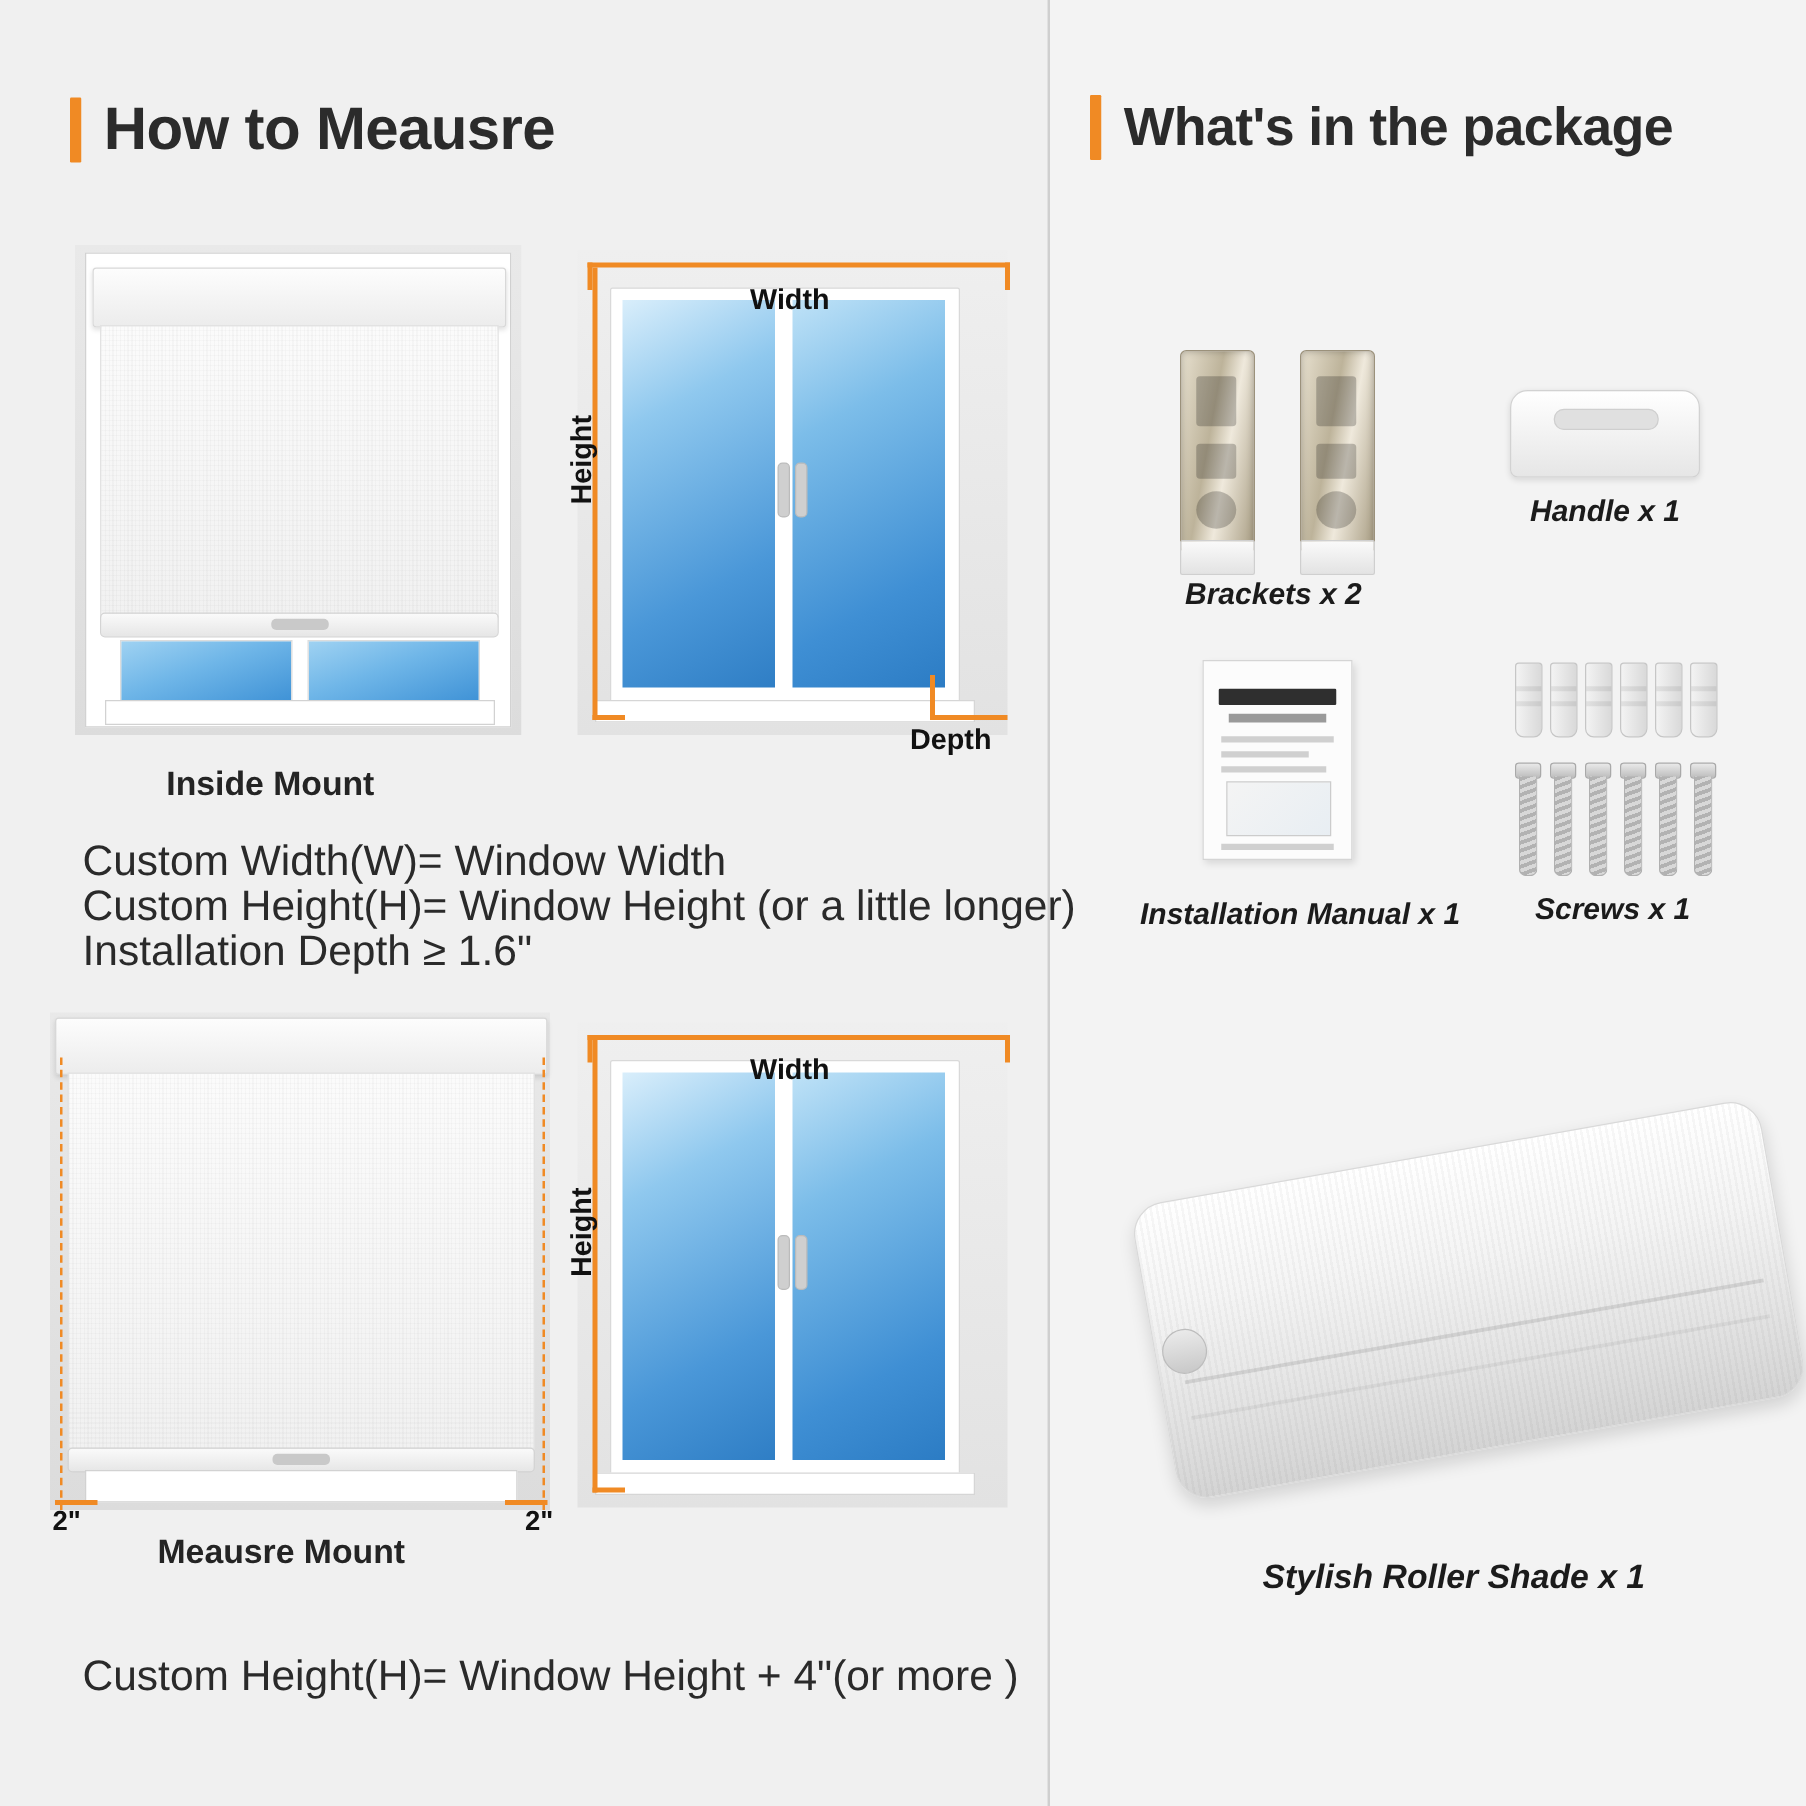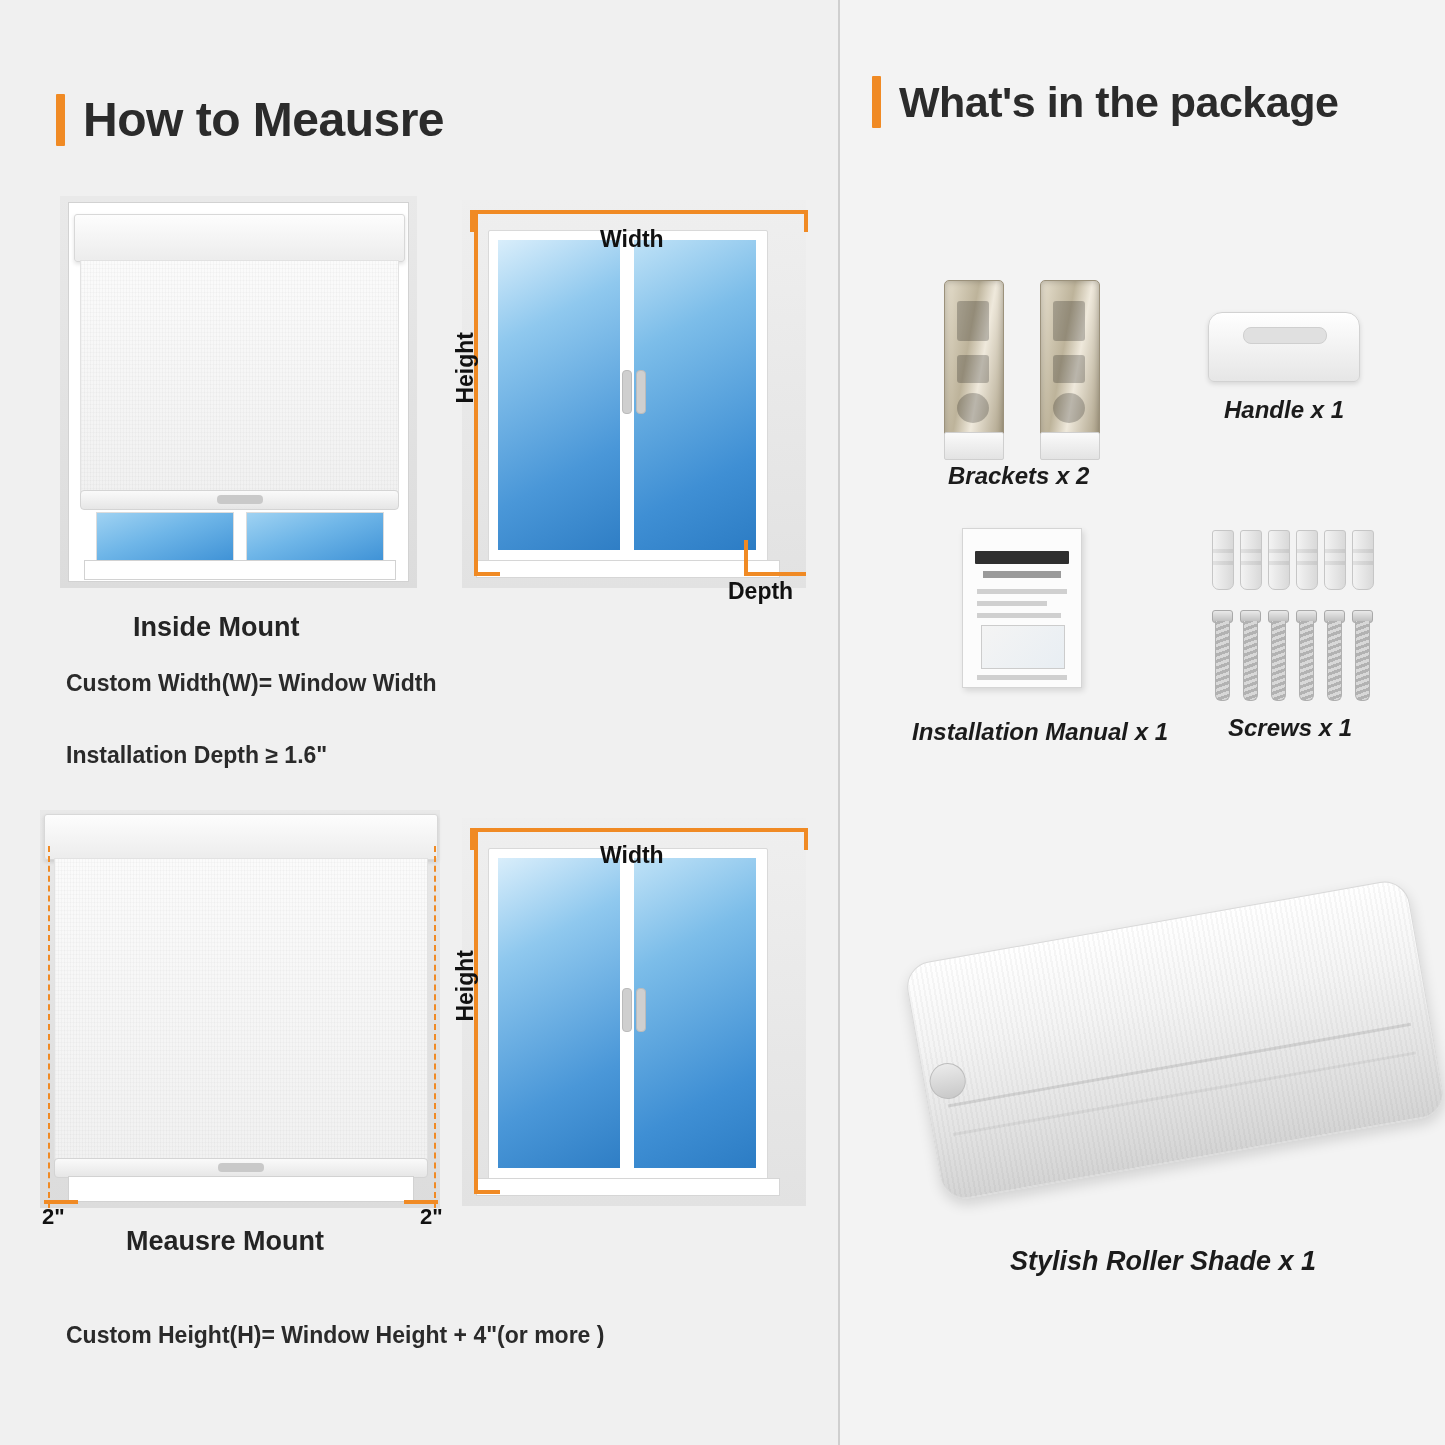--- a/index.html
+++ b/index.html
@@ -15,27 +15,27 @@
 
   
   .panel-left{position:absolute;left:0;top:0;width:838px;height:1445px;background:#f0f0f0;}
   .panel-right{position:absolute;left:838px;top:0;width:607px;height:1445px;background:#f3f3f3;}
   .divider{position:absolute;left:838px;top:0;width:2px;height:1445px;background:#cfcfcf;}
 
   
   .heading{position:absolute;display:flex;align-items:center;}
   .heading .bar{width:9px;height:52px;background:#f08a24;margin-right:18px;border-radius:1px;}
   .heading .txt{font-size:48px;font-weight:bold;color:#2b2b2b;letter-spacing:-.5px;white-space:nowrap;}
-  #h-left{left:56px;top:92px;text-align:center;}
+  #h-left{left:56px;top:76px;text-align:center;}
   #h-right{left:872px;top:76px;align-items:center;}
   #h-right .txt{font-size:43px;}
 
   
   .mount-title{position:absolute;font-size:27px;font-weight:bold;color:#242424;}
-  .spec-line{position:absolute;font-size:23px;color:#2a2a2a;white-space:nowrap;font-weight:bold;}
+  .spec-line{position:absolute;font-size:34px;color:#2a2a2a;white-space:nowrap;}
 
   
   .shadebox{position:absolute;}
   .sb-wall{position:absolute;inset:0;background:linear-gradient(180deg,#e9e9e9,#dcdcdc);}
   .sb-frame{position:absolute;background:#fff;border:1px solid #d2d2d2;}
   .sb-headrail{position:absolute;background:linear-gradient(180deg,#fdfdfd,#ececec);border:1px solid #d8d8d8;border-radius:3px;box-shadow:0 2px 4px rgba(0,0,0,.12);}
   .sb-fabric{position:absolute;background:
       repeating-linear-gradient(90deg,rgba(0,0,0,.022) 0 1px,rgba(0,0,0,0) 1px 3px),
       repeating-linear-gradient(0deg,rgba(0,0,0,.02) 0 1px,rgba(0,0,0,0) 1px 4px),
       linear-gradient(180deg,#fbfbfb,#f1f1f1);
@@ -139,20 +139,21 @@
   <div class="measure-line" style="left:474px;top:214px;width:4px;height:362px;"></div>
   <div class="tick" style="left:474px;top:572px;width:26px;height:4px;"></div>
   <div class="measure-label vert" style="left:452px;top:332px;">Height</div>
 
   <div class="measure-line" style="left:744px;top:540px;width:4px;height:36px;"></div>
   <div class="measure-line" style="left:744px;top:572px;width:62px;height:4px;"></div>
   <div class="measure-label" style="left:728px;top:578px;">Depth</div>
 
   <div class="mount-title" style="left:133px;top:612px;">Inside Mount</div>
   <div class="spec-line" style="left:66px;top:670px;">Custom Width(W)= Window Width</div>
+  <div class="spec-line" style="left:66px;top:706px;">Custom Height(H)= Window Height (or a little longer)</div>
   <div class="spec-line" style="left:66px;top:742px;">Installation Depth ≥ 1.6"</div>
 
   <div class="shadebox" style="left:40px;top:810px;width:400px;height:398px;">
     <div class="sb-wall"></div>
     <div class="sb-headrail" style="left:4px;top:4px;width:392px;height:44px;"></div>
     <div class="sb-fabric" style="left:14px;top:48px;width:372px;height:300px;"></div>
     <div class="sb-bottombar" style="left:14px;top:348px;width:372px;height:18px;">
       <div class="sb-handle" style="top:4px;"></div>
     </div>
     <div class="sb-frame" style="left:28px;top:366px;width:344px;height:24px;"></div>

